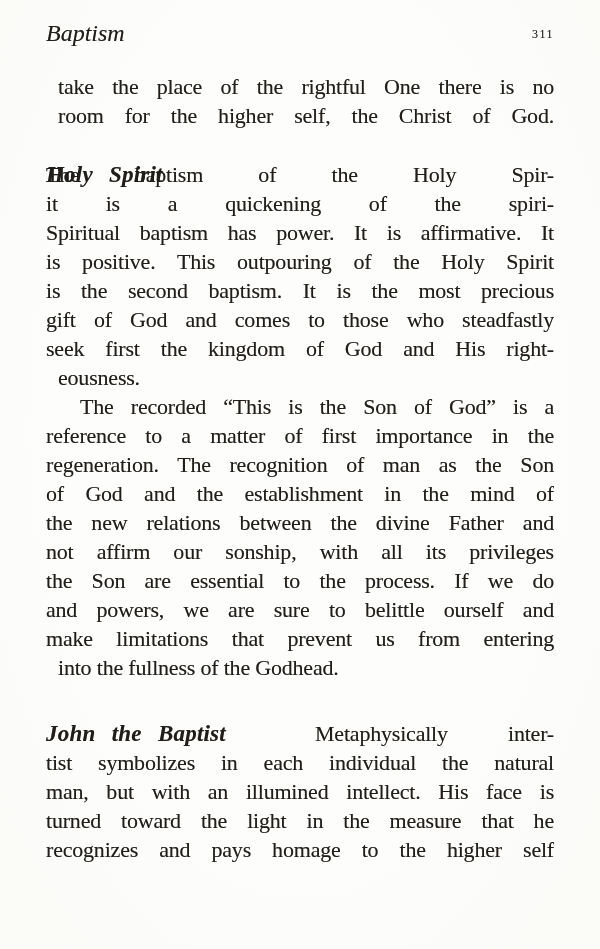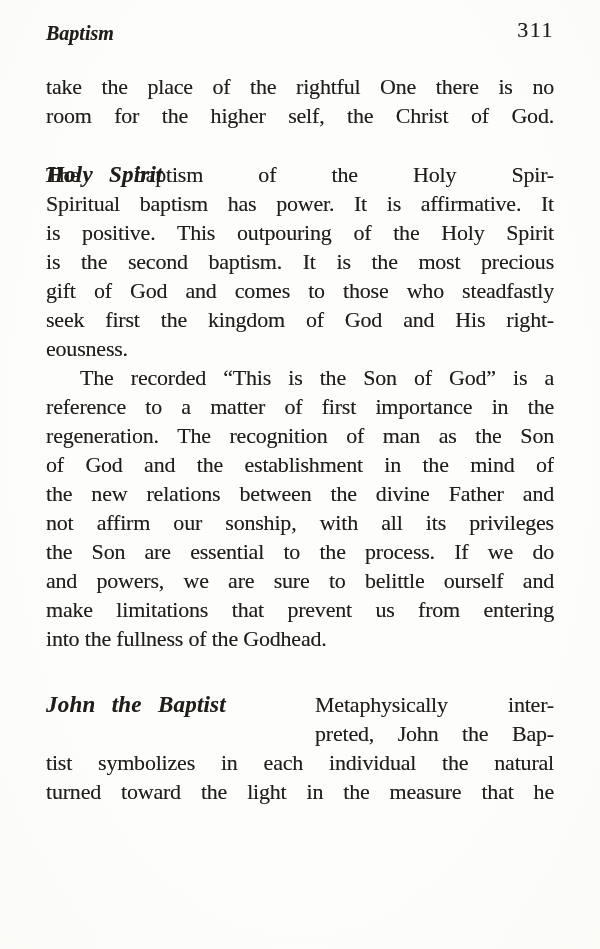--- a/index.html
+++ b/index.html
@@ -26,46 +26,46 @@
   
   .running-head {
     display: flex;
     justify-content: space-between;
     align-items: baseline;
     height: 26px;
     line-height: 26px;
   }
   .running-title {
     font-style: italic;
-    font-size: 20px;
+    font-size: 24px;
     letter-spacing: 0;
-    font-weight: bold;
   }
   .page-number {
-    font-size: 22px;
+    font-size: 12px;
     letter-spacing: 1.5px;
     transform: translateY(-3px);
   }
 
   
   .ln {
     text-align: justify;
     text-align-last: justify;
     height: 29px;
     overflow: hidden;
   }
   .ln.end {               
     text-align-last: left;
+    margin-left: 12px;
   }
   .ln.indent {            
     text-indent: 34px;
     font-family: Liberation Serif, serif;
   }
 
-  .continuation { margin-top: 26px; }
+  .continuation { margin-top: 26px; margin-left: 12px; }
 
   
   .entry { position: relative; }
   .entry-holy-spirit { margin-top: 30px; }
   .entry-john-the-baptist { margin-top: 37px; }
   .term {
     position: absolute;
     left: 0;
     top: 0;
     font-weight: bold;
@@ -91,20 +91,21 @@
 
   <section class="continuation">
     <div class="ln">take the place of the rightful One there is no</div>
     <div class="ln">room for the higher self, the Christ of God.</div>
   </section>
 
   <section class="entry entry-holy-spirit">
     <span class="term">Holy Spirit</span>
     <div class="hang">
       <div class="ln">The baptism of the Holy Spir-</div>
+      <div class="ln">it is a quickening of the spiri-</div>
     </div>
     <div class="ln">Spiritual baptism has power. It is affirmative. It</div>
     <div class="ln">is positive. This outpouring of the Holy Spirit</div>
     <div class="ln">is the second baptism. It is the most precious</div>
     <div class="ln">gift of God and comes to those who steadfastly</div>
     <div class="ln">seek first the kingdom of God and His right-</div>
     <div class="ln end">eousness.</div>
 
     <div class="ln indent">The recorded “This is the Son of God” is a</div>
     <div class="ln">reference to a matter of first importance in the</div>
@@ -115,19 +116,20 @@
     <div class="ln">the Son are essential to the process. If we do</div>
     <div class="ln">and powers, we are sure to belittle ourself and</div>
     <div class="ln">make limitations that prevent us from entering</div>
     <div class="ln end">into the fullness of the Godhead.</div>
   </section>
 
   <section class="entry entry-john-the-baptist">
     <span class="term">John the Baptist</span>
     <div class="hang">
       <div class="ln">Metaphysically inter-</div>
-      <div class="ln">preted, John the Bap-</div>
     </div>
     <div class="ln">tist symbolizes in each individual the natural</div>
+    <div class="ln">man, but with an illumined intellect. His face is</div>
     <div class="ln">turned toward the light in the measure that he</div>
+    <div class="ln">recognizes and pays homage to the higher self</div>
   </section>
 
 </div>
 
 </body></html>

